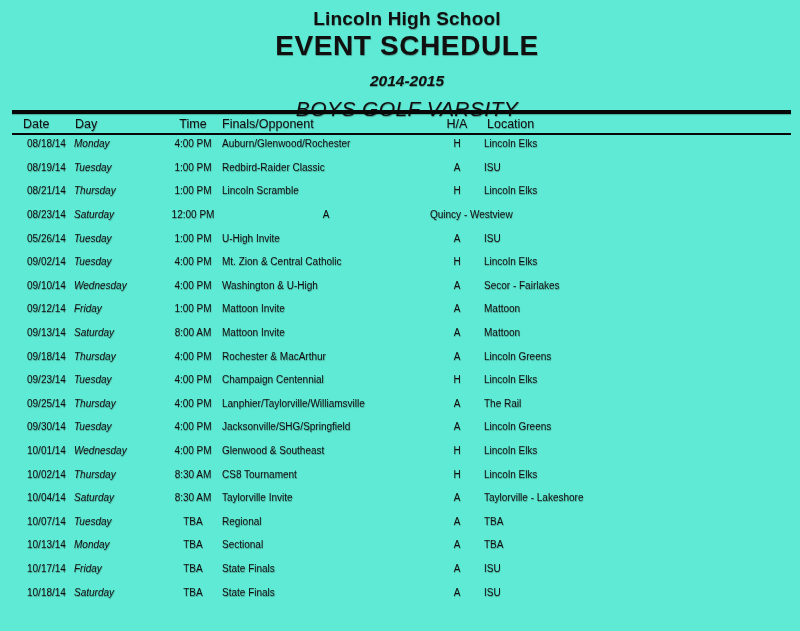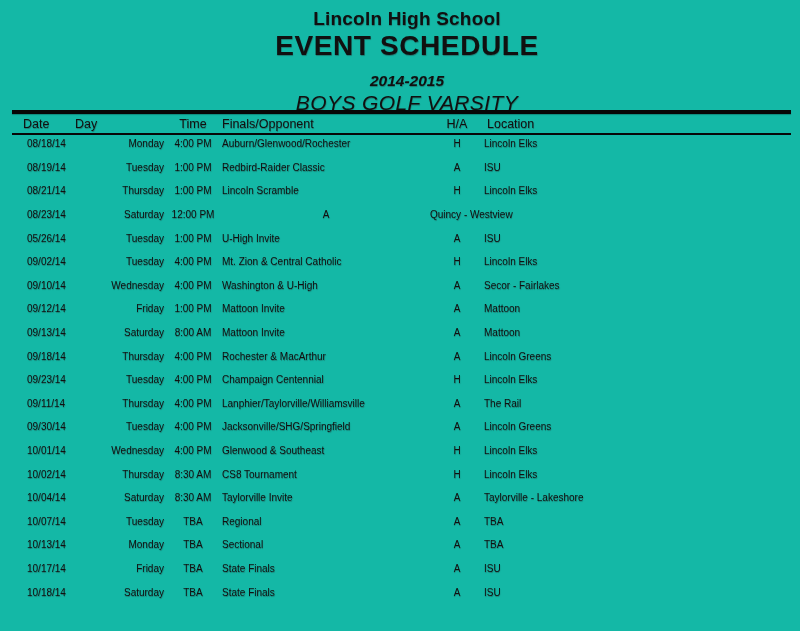--- a/index.html
+++ b/index.html
@@ -5,32 +5,32 @@
   html,body { margin:0; padding:0; }
   body {
     width:800px; height:631px;
     background:#ffffff;
     font-family:"Liberation Sans", sans-serif;
     color:#101010;
     position:relative;
     overflow:hidden;
     text-shadow:0.4px 0.6px 0.7px rgba(40,40,40,0.38);
   }
-  .page { position:absolute; inset:0; background:#14b8a6; }
+  .page { position:absolute; inset:0; background:#5eead4; }
 
   
   .title-block {
     position:absolute; top:0; left:0; width:800px;
     box-sizing:border-box; padding-top:9px; padding-left:14px;
     text-align:center;
   }
   .school    { font-size:19px; font-weight:700; line-height:1.08; letter-spacing:0.2px; }
   .doc-title { font-size:28px; font-weight:700; line-height:1.1; margin-top:1px; letter-spacing:0.6px; }
   .season    { font-size:15.5px; font-weight:700; font-style:italic; line-height:1.1; margin-top:11px; }
-  .team      { font-size:21px; font-style:italic; line-height:1.1; margin-top:2px; letter-spacing:0.4px; }
+  .team      { font-size:21px; font-style:italic; line-height:1.1; margin-top:8px; letter-spacing:0.4px; }
 
   
   .schedule { position:absolute; left:12px; top:110px; width:779px; }
   .rule-thick { height:4px; background:#070707; box-shadow:0 1px 1px rgba(0,0,0,0.25); }
   .rule-thin  { height:2px; background:#070707; }
 
   .header-row, .row {
     display:grid;
     grid-template-columns:62px 90px 58px 208px 54px 1fr;
     align-items:center;
@@ -41,21 +41,21 @@
 
   .cell { white-space:nowrap; overflow:visible; }
   
   .h-date { padding-left:11px; }
   .h-day  { padding-left:1px; }
   .h-time { text-align:center; }
   .h-ha   { text-align:center; }
   .h-loc  { padding-left:3px; }
   
   .c-date { padding-left:15px; }
-  .c-day  { text-align:right; }
+  .c-day  { text-align:left;font-style:italic; }
   .c-time { text-align:center; }
   .c-ha   { text-align:center; }
 </style>
 </head>
 <body>
 
 <div class="page">
 
   <div class="title-block">
     <div class="school">Lincoln High School</div>
@@ -157,21 +157,21 @@
         </div>
         <div class="row">
           <div class="cell c-date">09/23/14</div>
           <div class="cell c-day">Tuesday</div>
           <div class="cell c-time">4:00 PM</div>
           <div class="cell c-event">Champaign Centennial</div>
           <div class="cell c-ha">H</div>
           <div class="cell c-loc">Lincoln Elks</div>
         </div>
         <div class="row">
-          <div class="cell c-date">09/11/14</div>
+          <div class="cell c-date">09/25/14</div>
           <div class="cell c-day">Thursday</div>
           <div class="cell c-time">4:00 PM</div>
           <div class="cell c-event">Lanphier/Taylorville/Williamsville</div>
           <div class="cell c-ha">A</div>
           <div class="cell c-loc">The Rail</div>
         </div>
         <div class="row">
           <div class="cell c-date">09/30/14</div>
           <div class="cell c-day">Tuesday</div>
           <div class="cell c-time">4:00 PM</div>

